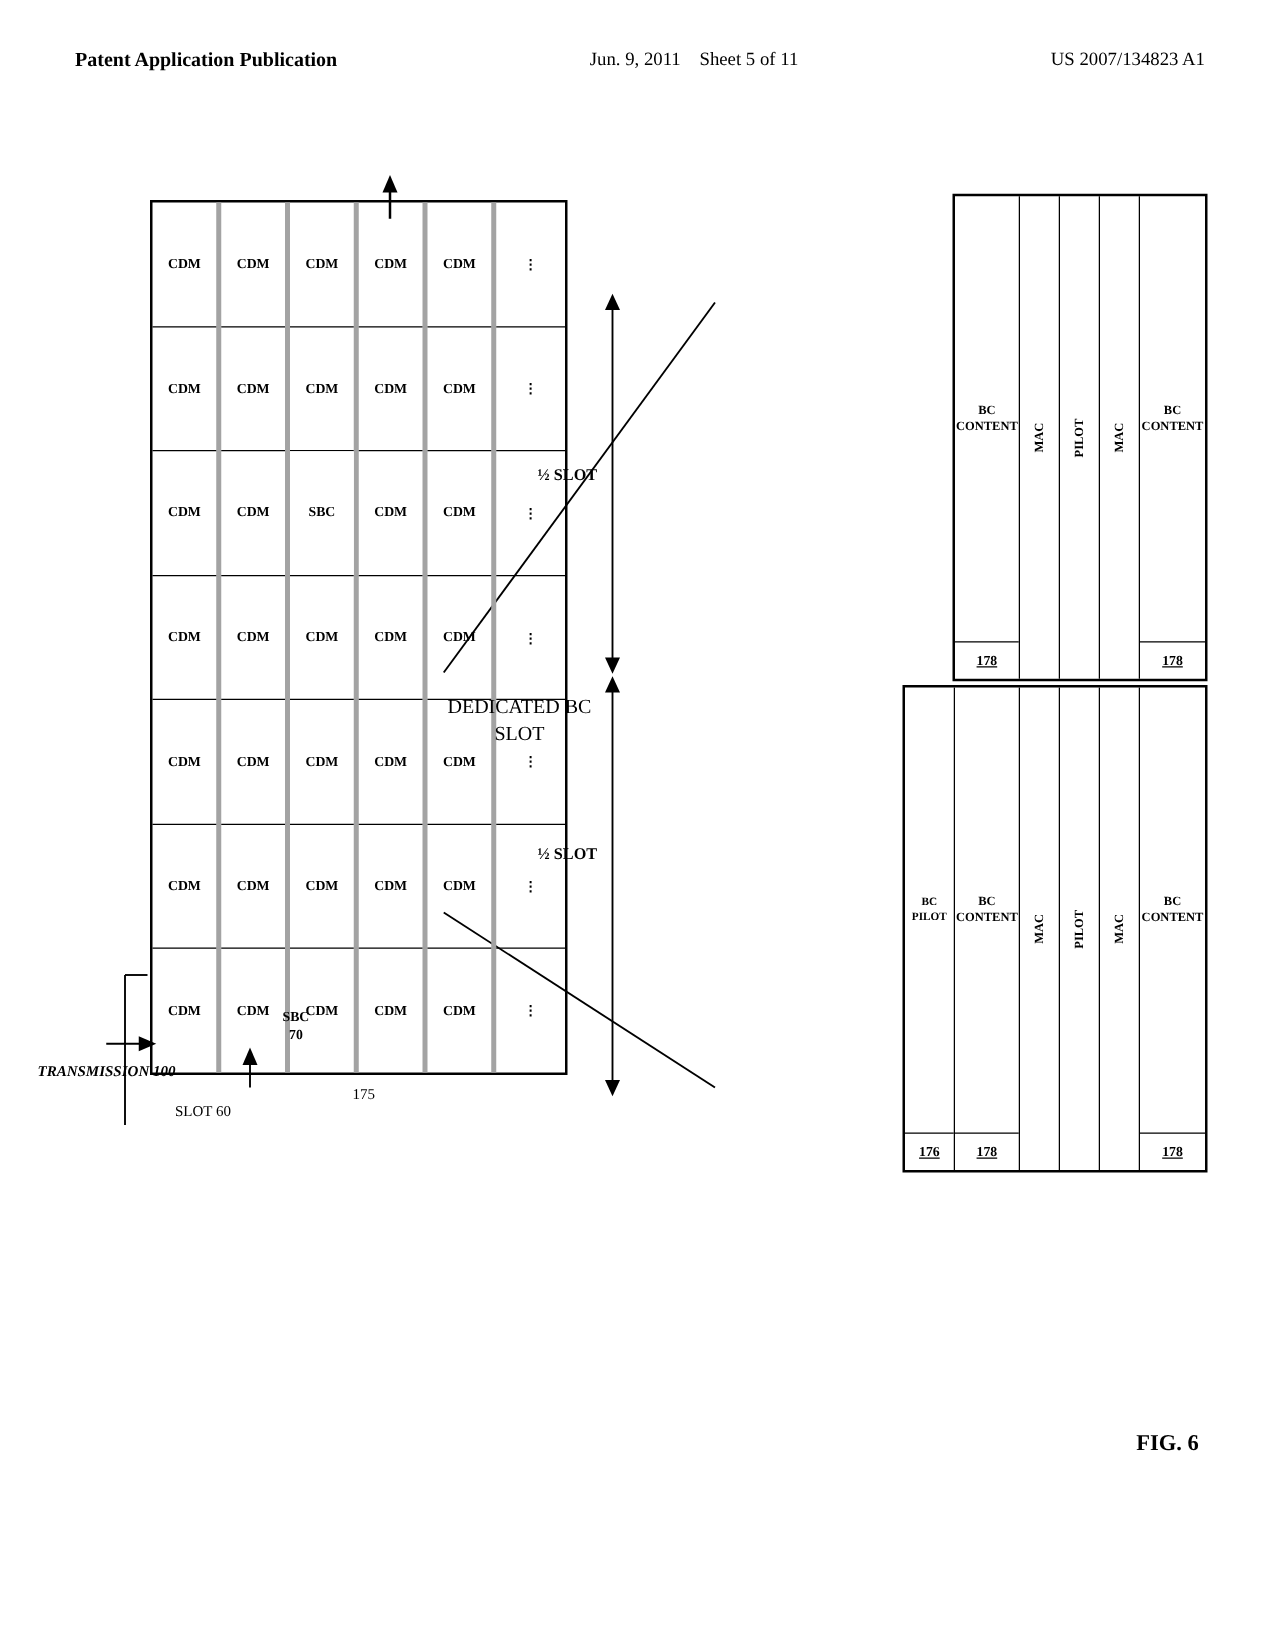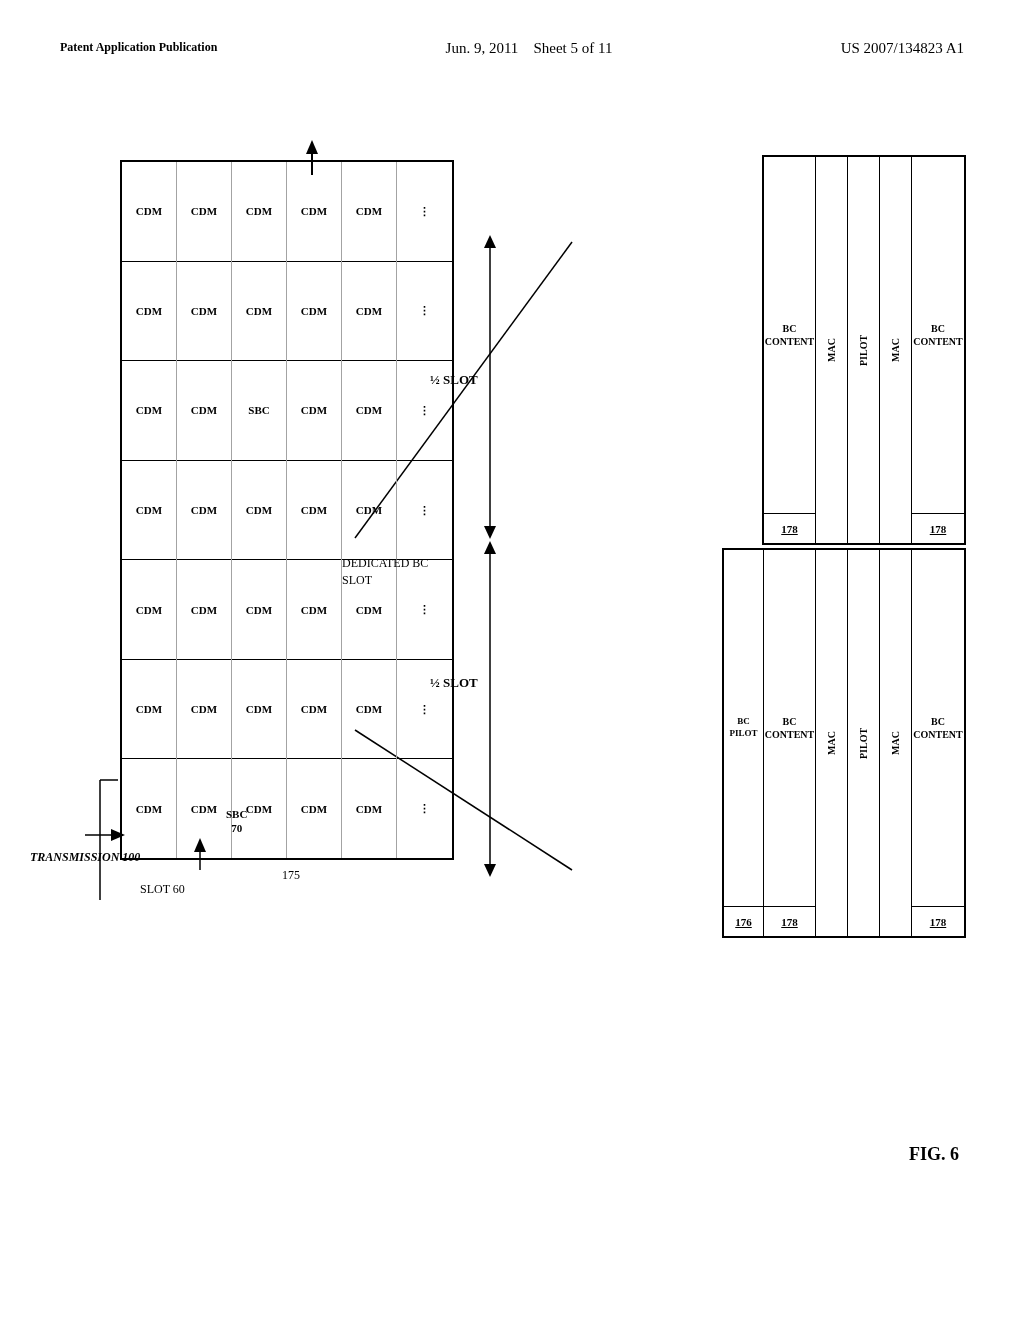--- a/index.html
+++ b/index.html
@@ -13,39 +13,39 @@
     }
 
     
     .header {
       display: flex;
       justify-content: space-between;
       align-items: flex-start;
       padding: 40px 60px 20px 60px;
       font-size: 15px;
     }
-    .header-left { font-weight: bold; font-size: 12px; }
+    .header-left { font-weight: bold; font-size: 16px; }
     .header-center { font-size: 15px; }
     .header-right { font-size: 15px; }
 
     
     .main-grid {
       position: absolute;
       left: 120px;
       top: 160px;
       display: flex;
       flex-direction: row;
       height: 700px;
       border: 2px solid #000;
     }
 
     .grid-col {
       display: flex;
       flex-direction: column;
-      border-right: 1px solid #a3a3a3;
+      border-right: 4px solid #a3a3a3;
       width: 60px;
       height: 100%;
     }
     .grid-col:last-child { border-right: none; }
 
     .grid-cell {
       flex: 1;
       border-bottom: 1px solid #000;
       display: flex;
       align-items: center;
@@ -248,21 +248,21 @@
 <div style="position:absolute; left:282px; top:868px; font-size:12px; ">175</div>
 
 <div style="position:absolute; left:226px; top:807px; font-size:11px; font-weight:bold; text-align:center; line-height:1.3;">
   SBC<br><span style="">70</span>
 </div>
 
 <div style="position:absolute; left:140px; top:882px; font-size:12px; font-weight:normal; text-align:center; line-height:1.2;">
   SLOT 60
 </div>
 
-<div style="position:absolute; left:342px; top:555px; font-size:12px; text-align:left; line-height:1.4;">
+<div style="position:absolute; left:358px; top:555px; font-size:16px; text-align:center; line-height:1.4;">
   DEDICATED BC<br>SLOT
 </div>
 
 <div style="position:absolute; left:430px; top:372px; font-size:13px; font-weight:bold;">½ SLOT</div>
 
 <div style="position:absolute; left:430px; top:675px; font-size:13px; font-weight:bold;">½ SLOT</div>
 
 <div style="position:absolute; right:58px; top:155px; display:flex; flex-direction:row; border:2px solid #000; height:390px;">
 
   <div style="width:52px; border-right:1px solid #000; display:flex; flex-direction:column;">

